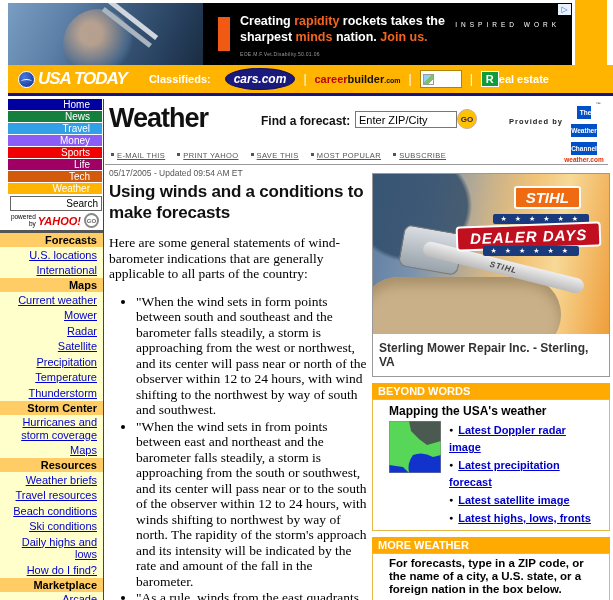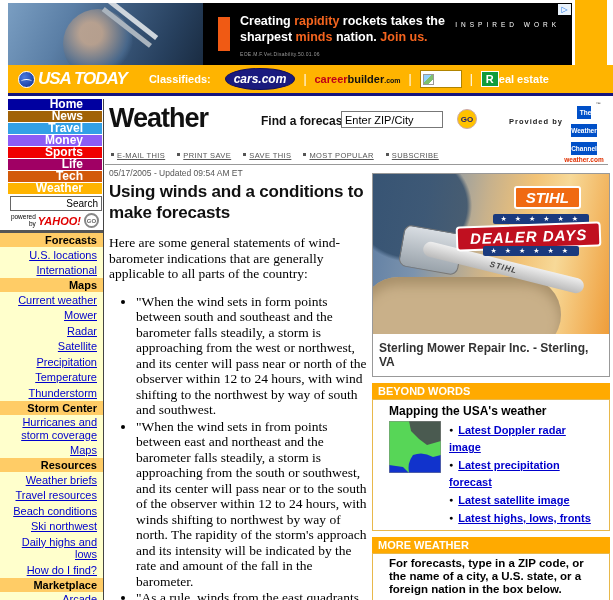--- a/index.html
+++ b/index.html
@@ -49,40 +49,40 @@
   .re-logo { display:inline-flex; align-items:center; }
   .re-r { background:#0f9c3c; color:#fff; font-weight:bold; font-size:11px; padding:1px 4px; border:1px solid #fff; }
   .re-rest { color:#fff; font-weight:bold; font-size:11px; }
 
   
   .content { position:absolute; top:99px; left:0; width:613px; height:501px; }
   .sidebar { position:absolute; left:0; top:0; width:104px; height:501px; background:#fff; border-right:1px solid #444; }
   .mainarea { position:absolute; left:105px; top:0; width:508px; height:501px; background:#fff; }
 
   
-  .nav-item { width:94px; margin-left:8px; height:11px; margin-bottom:1px; color:#fff; font-weight:bold;
-              font-size:12px; line-height:11px; text-align:right; padding-right:19px; cursor:pointer; }
+  .nav-item { width:94px; margin-left:8px; height:11px; margin-bottom:1px; color:#fff; font-weight:normal;
+              font-size:10px; line-height:11px; text-align:right; padding-right:12px; cursor:pointer; }
   .side-search { display:block; width:92px; margin:2px 2px 2px 10px; height:15px; border:1px solid #666;
                  font-size:10px; text-align:right; padding-right:3px; }
   .yahoo-row { display:flex; align-items:center; justify-content:flex-end; margin:2px 4px 2px 0; }
   .powered { font-size:6.5px; line-height:6.5px; text-align:right; margin-right:2px; color:#000; }
   .yahoo { color:#e00000; font-weight:bold; font-style:italic; font-size:11px; margin-right:3px; }
   .ygo { width:15px; height:15px; border:2px solid #888; border-radius:50%; font-size:6px; font-weight:bold;
          color:#666; text-align:center; line-height:12px; background:#fff; cursor:pointer; }
   .side-divider { height:3px; background:#555; margin:2px 0 0 0; }
   .side-sections { background:#ffffcc; padding-bottom:20px; }
   .side-head { background:#ffcc66; font-weight:bold; font-size:11px; text-align:right; padding:1px 6px 1px 0; color:#000; }
   .side-link { display:block; color:#0000cc; text-decoration:underline; font-size:11px; text-align:right;
                padding:1.5px 6px 1.5px 10px; line-height:12.5px; }
 
   
   .main-header { position:relative; height:48px; }
   .page-title { position:absolute; left:4px; top:4px; font-size:27px; font-weight:bold; letter-spacing:-1px; color:#111; }
   .find-label { position:absolute; left:156px; top:15px; font-size:12px; font-weight:bold; color:#111; }
-  .zip-input { position:absolute; left:236px; top:12px; width:102px; height:17px; border:1px solid #777;
+  .zip-input { position:absolute; left:250px; top:12px; width:102px; height:17px; border:1px solid #777;
                font-size:11px; padding-left:3px; }
   .hgo { position:absolute; left:352px; top:10px; width:20px; height:20px; border-radius:50%; background:#ffc200;
          border:1px solid #caa; color:#1a1a6e; font-weight:bold; font-size:8px; text-align:center; line-height:20px; cursor:pointer; }
   .provided { position:absolute; left:404px; top:18px; font-size:7.5px; font-weight:bold; letter-spacing:1px; color:#222; }
   .twc { position:absolute; left:459px; top:2px; width:40px; text-align:center; }
   .twc-box { background:#0050c8; color:#fff; font-weight:bold; font-size:6.5px; line-height:7px; text-align:left;
              padding:3px 0 3px 3px; position:relative; }
   .twc-tm { position:absolute; right:-4px; top:-5px; color:#555; font-size:5px; }
   .twc-com { color:#e03000; font-weight:bold; font-size:6.5px; margin-top:1px; }
 
@@ -187,21 +187,21 @@
       <span class="re-r">R</span>
       <span class="re-rest">eal estate</span>
     </span>
   </div>
 
   <div class="content">
 
     <aside class="sidebar">
       <nav>
         <div class="nav-item" style="background-color: rgb(0, 0, 160);">Home</div>
-        <div class="nav-item" style="background-color: #a16207;">News</div>
+        <div class="nav-item" style="background-color: #15803d;">News</div>
         <div class="nav-item" style="background-color: rgb(50, 160, 230);">Travel</div>
         <div class="nav-item" style="background-color: #8b5cf6;">Money</div>
         <div class="nav-item" style="background-color: rgb(240, 0, 0);">Sports</div>
         <div class="nav-item" style="background-color: rgb(160, 0, 100);">Life</div>
         <div class="nav-item" style="background-color: rgb(210, 90, 10);">Tech</div>
         <div class="nav-item" style="background-color: rgb(255, 180, 0);">Weather</div>
       </nav>
       <input class="side-search" value="Search" style="">
       <div class="yahoo-row">
         <span class="powered"><span>powered</span><br><span>by</span></span>
@@ -221,21 +221,21 @@
         <a class="side-link">Precipitation</a>
         <a class="side-link">Temperature</a>
         <a class="side-link">Thunderstorm</a>
         <div class="side-head">Storm Center</div>
         <a class="side-link">Hurricanes and storm coverage</a>
         <a class="side-link">Maps</a>
         <div class="side-head">Resources</div>
         <a class="side-link">Weather briefs</a>
         <a class="side-link">Travel resources</a>
         <a class="side-link">Beach conditions</a>
-        <a class="side-link">Ski northwest</a>
+        <a class="side-link">Ski conditions</a>
         <a class="side-link">Daily highs and lows</a>
         <a class="side-link">How do I find?</a>
         <div class="side-head">Marketplace</div>
         <a class="side-link">Arcade</a>
 
       </div>
     </aside>
 
     <div class="mainarea">
       <div class="main-header">
@@ -248,21 +248,21 @@
           <span class="twc-box">
             <span>The</span><br><span>Weather</span><br><span>Channel</span>
             <span class="twc-tm">™</span>
           </span>
           <div class="twc-com">weather.com</div>
         </span>
       </div>
 
       <div class="toolbar">
         <span class="tool-bullet"></span><a class="tool-link">E-MAIL THIS</a>
-        <span class="tool-bullet"></span><a class="tool-link">PRINT SAVE</a>
+        <span class="tool-bullet"></span><a class="tool-link">PRINT YAHOO</a>
         <span class="tool-bullet"></span><a class="tool-link">SAVE THIS</a>
         <span class="tool-bullet"></span><a class="tool-link">MOST POPULAR</a>
         <span class="tool-bullet"></span><a class="tool-link">SUBSCRIBE</a>
       </div>
       <hr class="main-rule">
 
       <div class="columns">
 
         <div class="article">
           <div class="art-date">05/17/2005 - Updated 09:54 AM ET</div>

